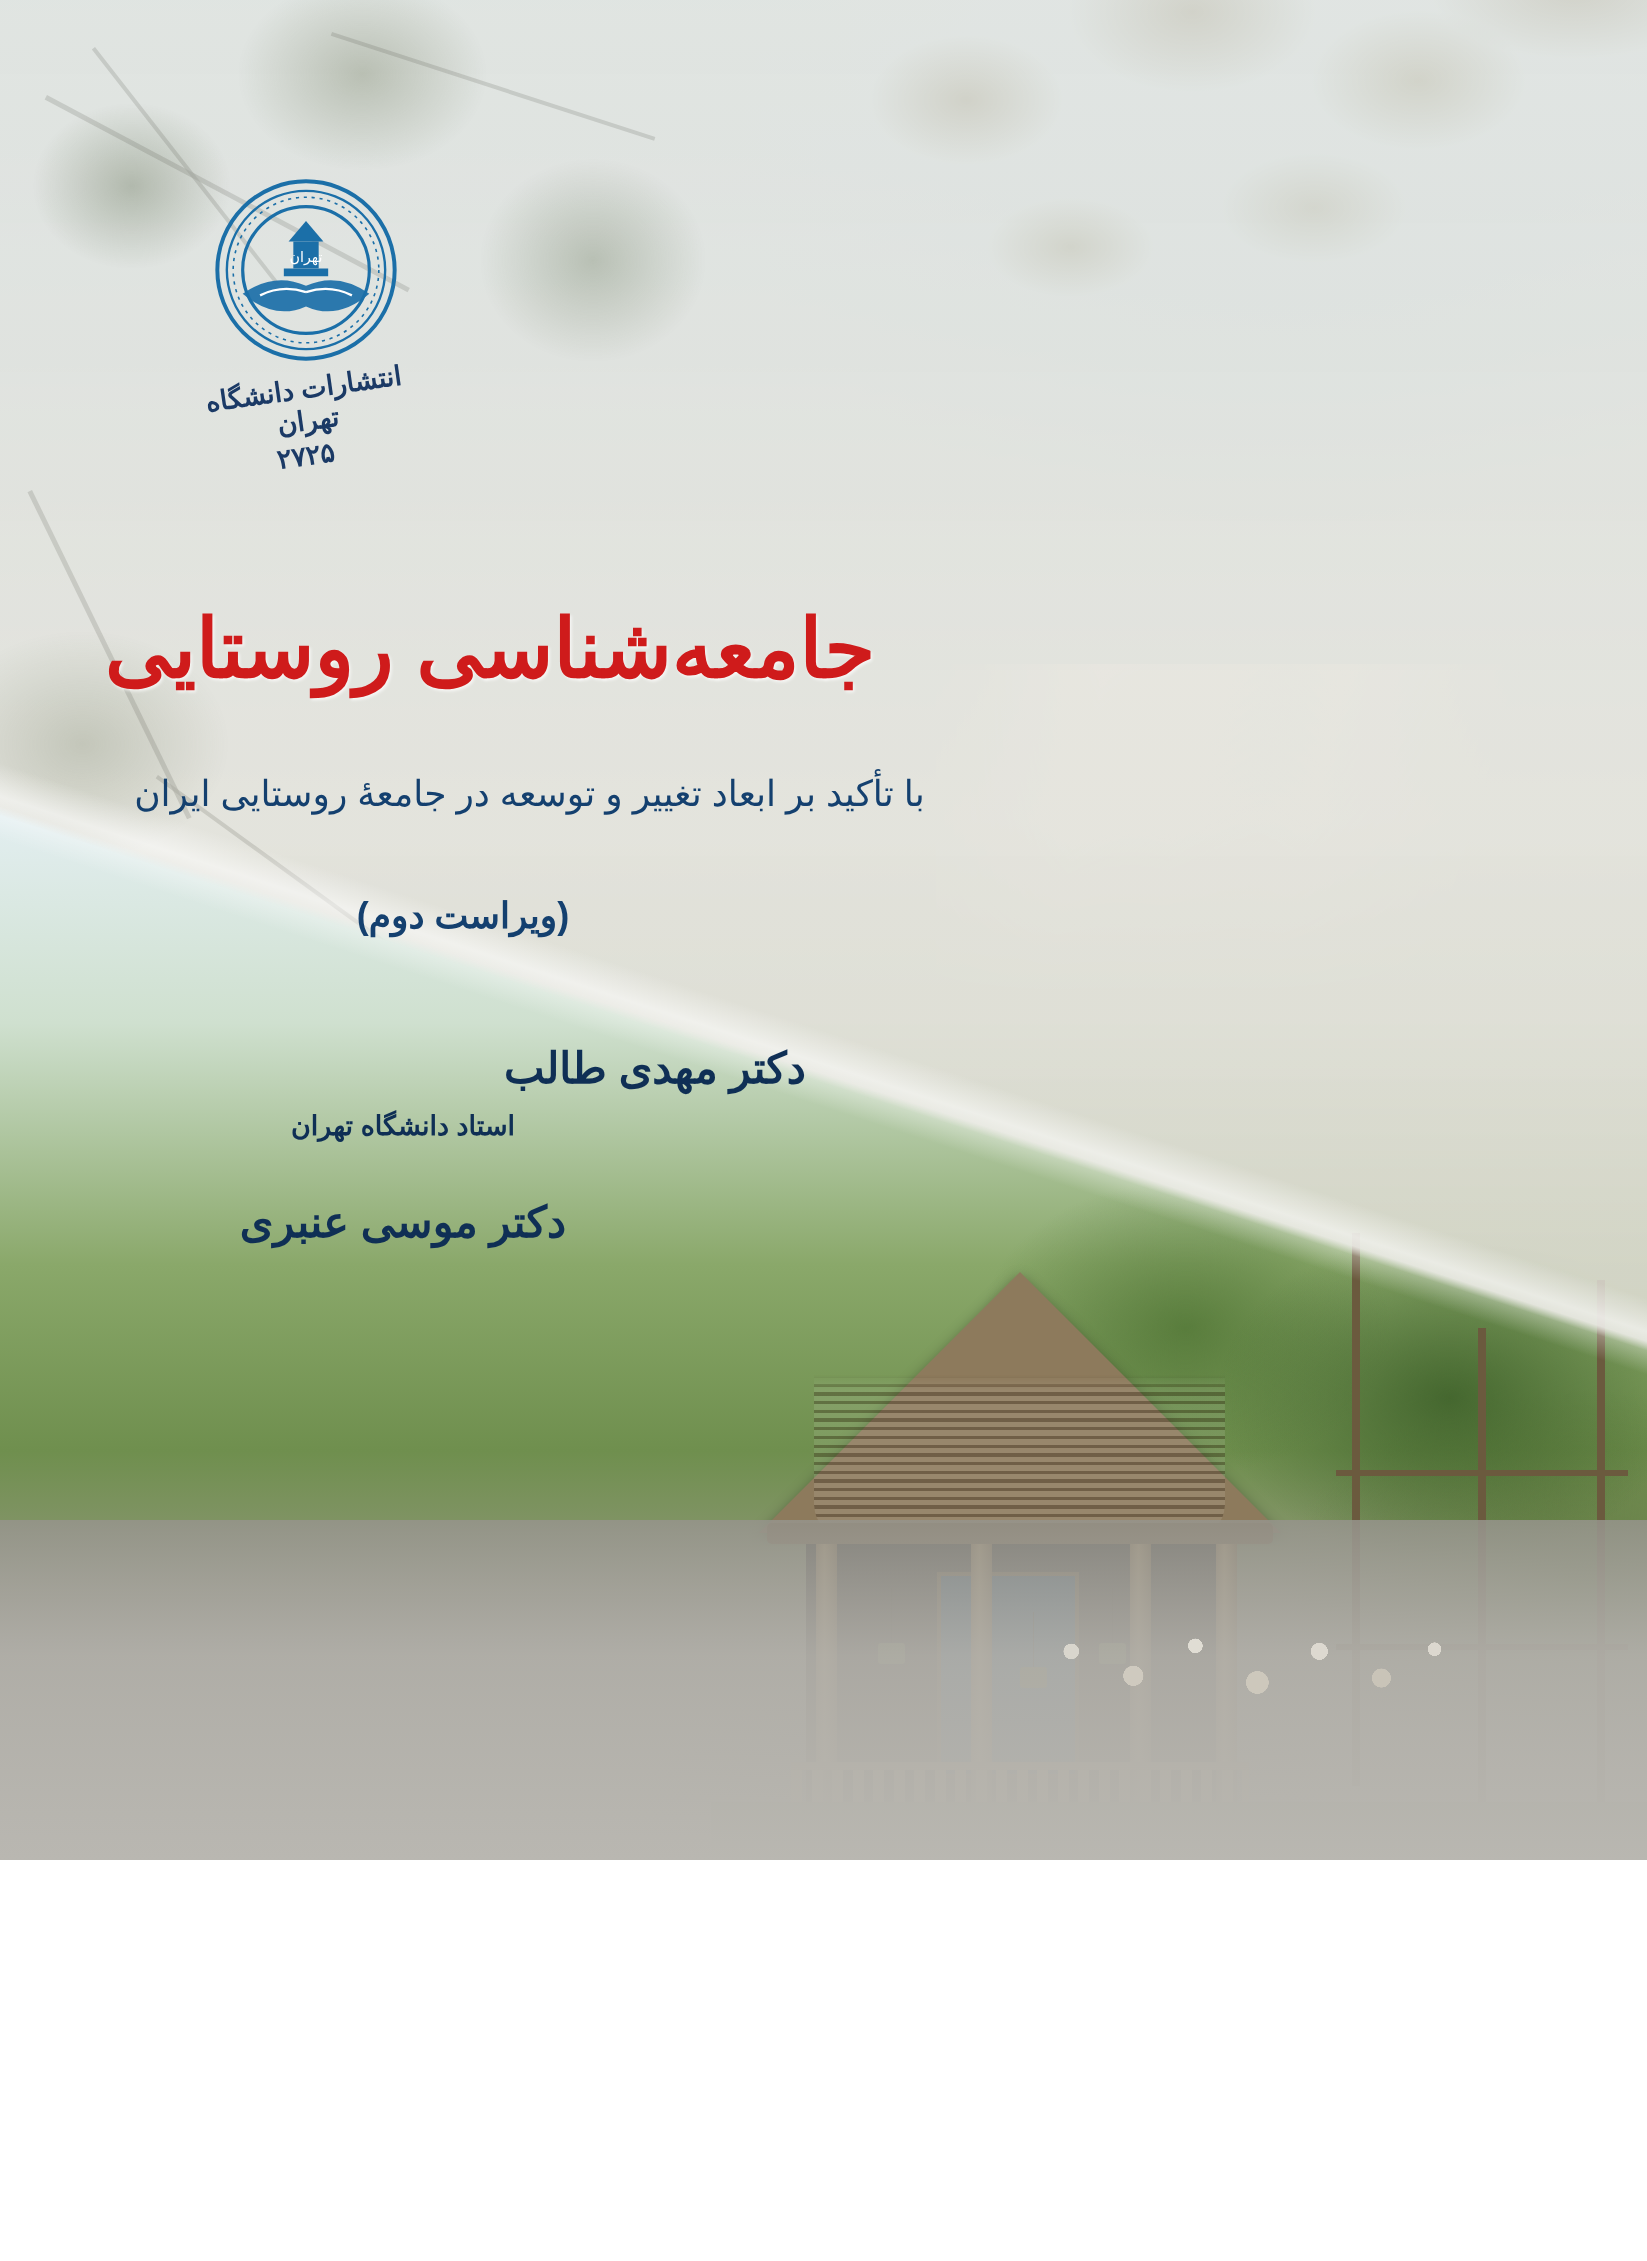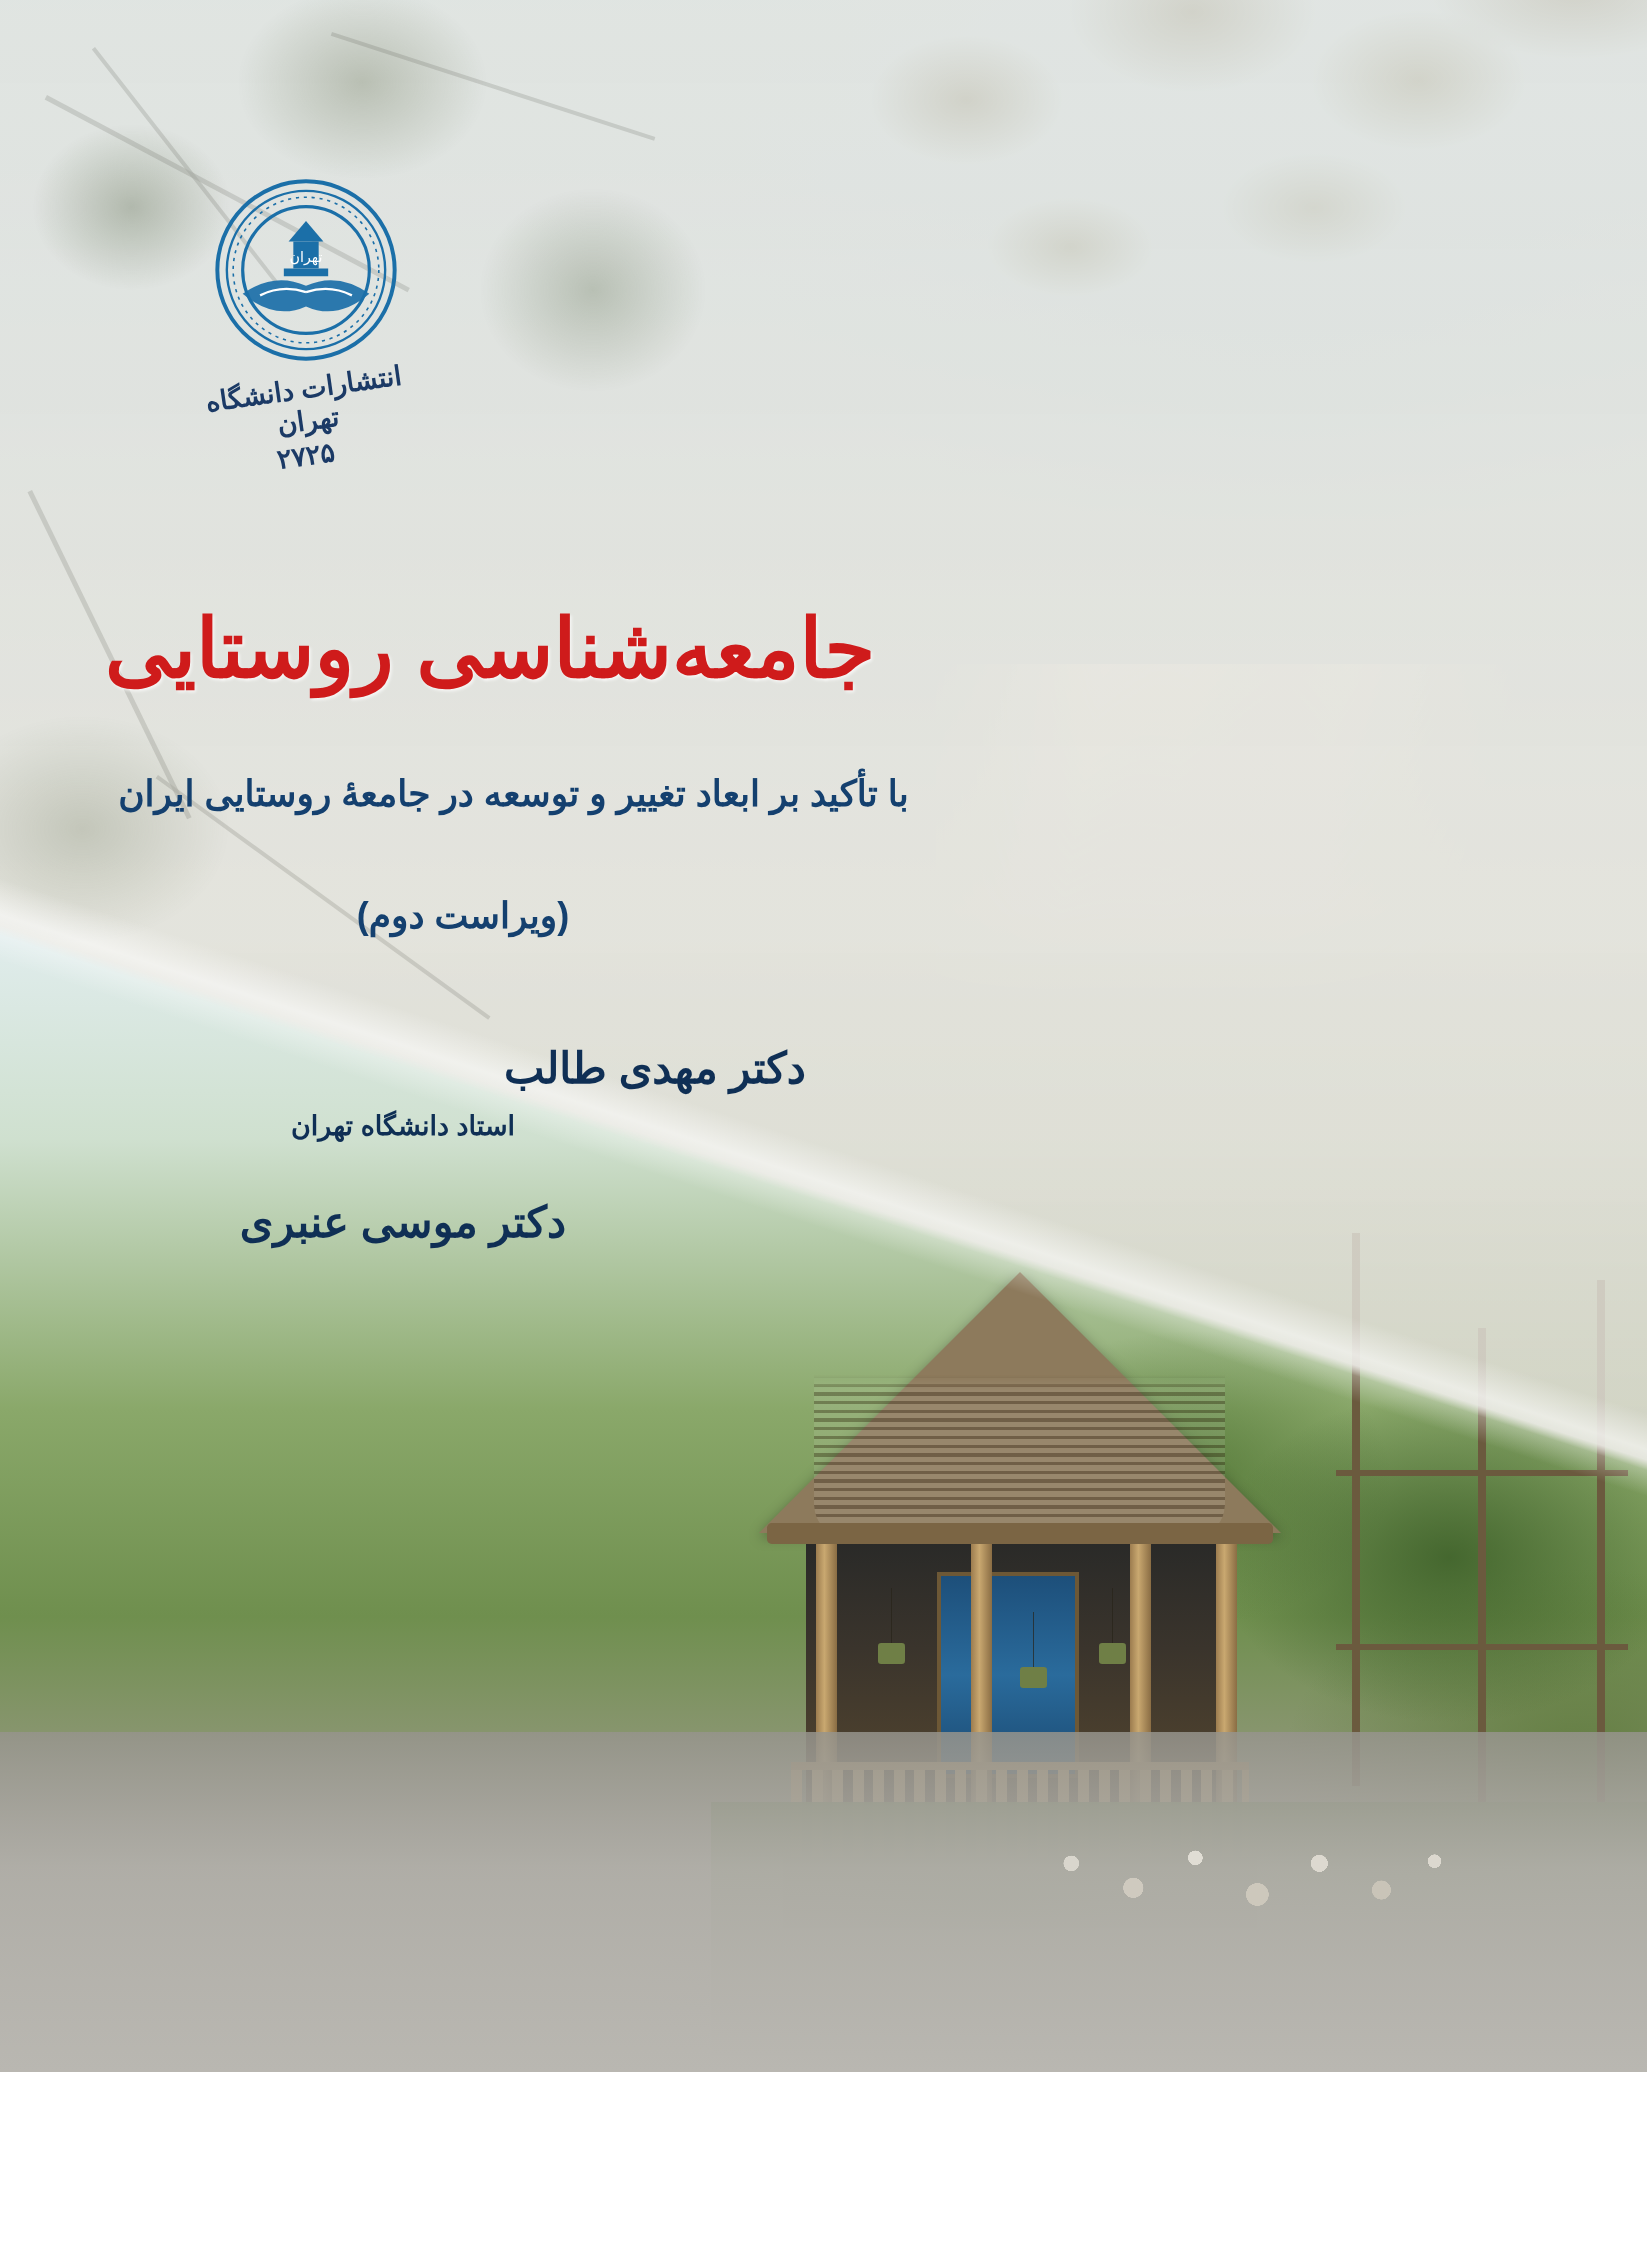--- a/index.html
+++ b/index.html
@@ -7,21 +7,21 @@
     padding: 0;
     background: #ffffff;
   }
   body {
     font-family: "Liberation Sans", sans-serif;
   }
 
   .cover {
     position: relative;
     width: 1647px;
-    height: 2072px;
+    height: 1860px;
     overflow: hidden;
     background: #5eead4;
   }
 
   
   .photo-layer {
     position: absolute;
     inset: 0;
     background:
       
@@ -293,25 +293,25 @@
     width: 980px;
     color: #cf1b1b;
     font-size: 82px;
     font-weight: bold;
     text-shadow: 1.6px 2.4px 3.2px rgba(255,255,255,.7);
   }
 
   .subtitle {
     position: absolute;
     top: 773px;
-    left: 0;
+    left: 16px;
     width: 1027px;
     color: #14406f;
     font-size: 36px;
-    font-weight: bold;
+    font-weight: normal;
   }
 
   .edition {
     position: absolute;
     top: 895px;
     left: 0;
     width: 838px;
     color: #14406f;
     font-size: 36px;
     font-weight: bold;

